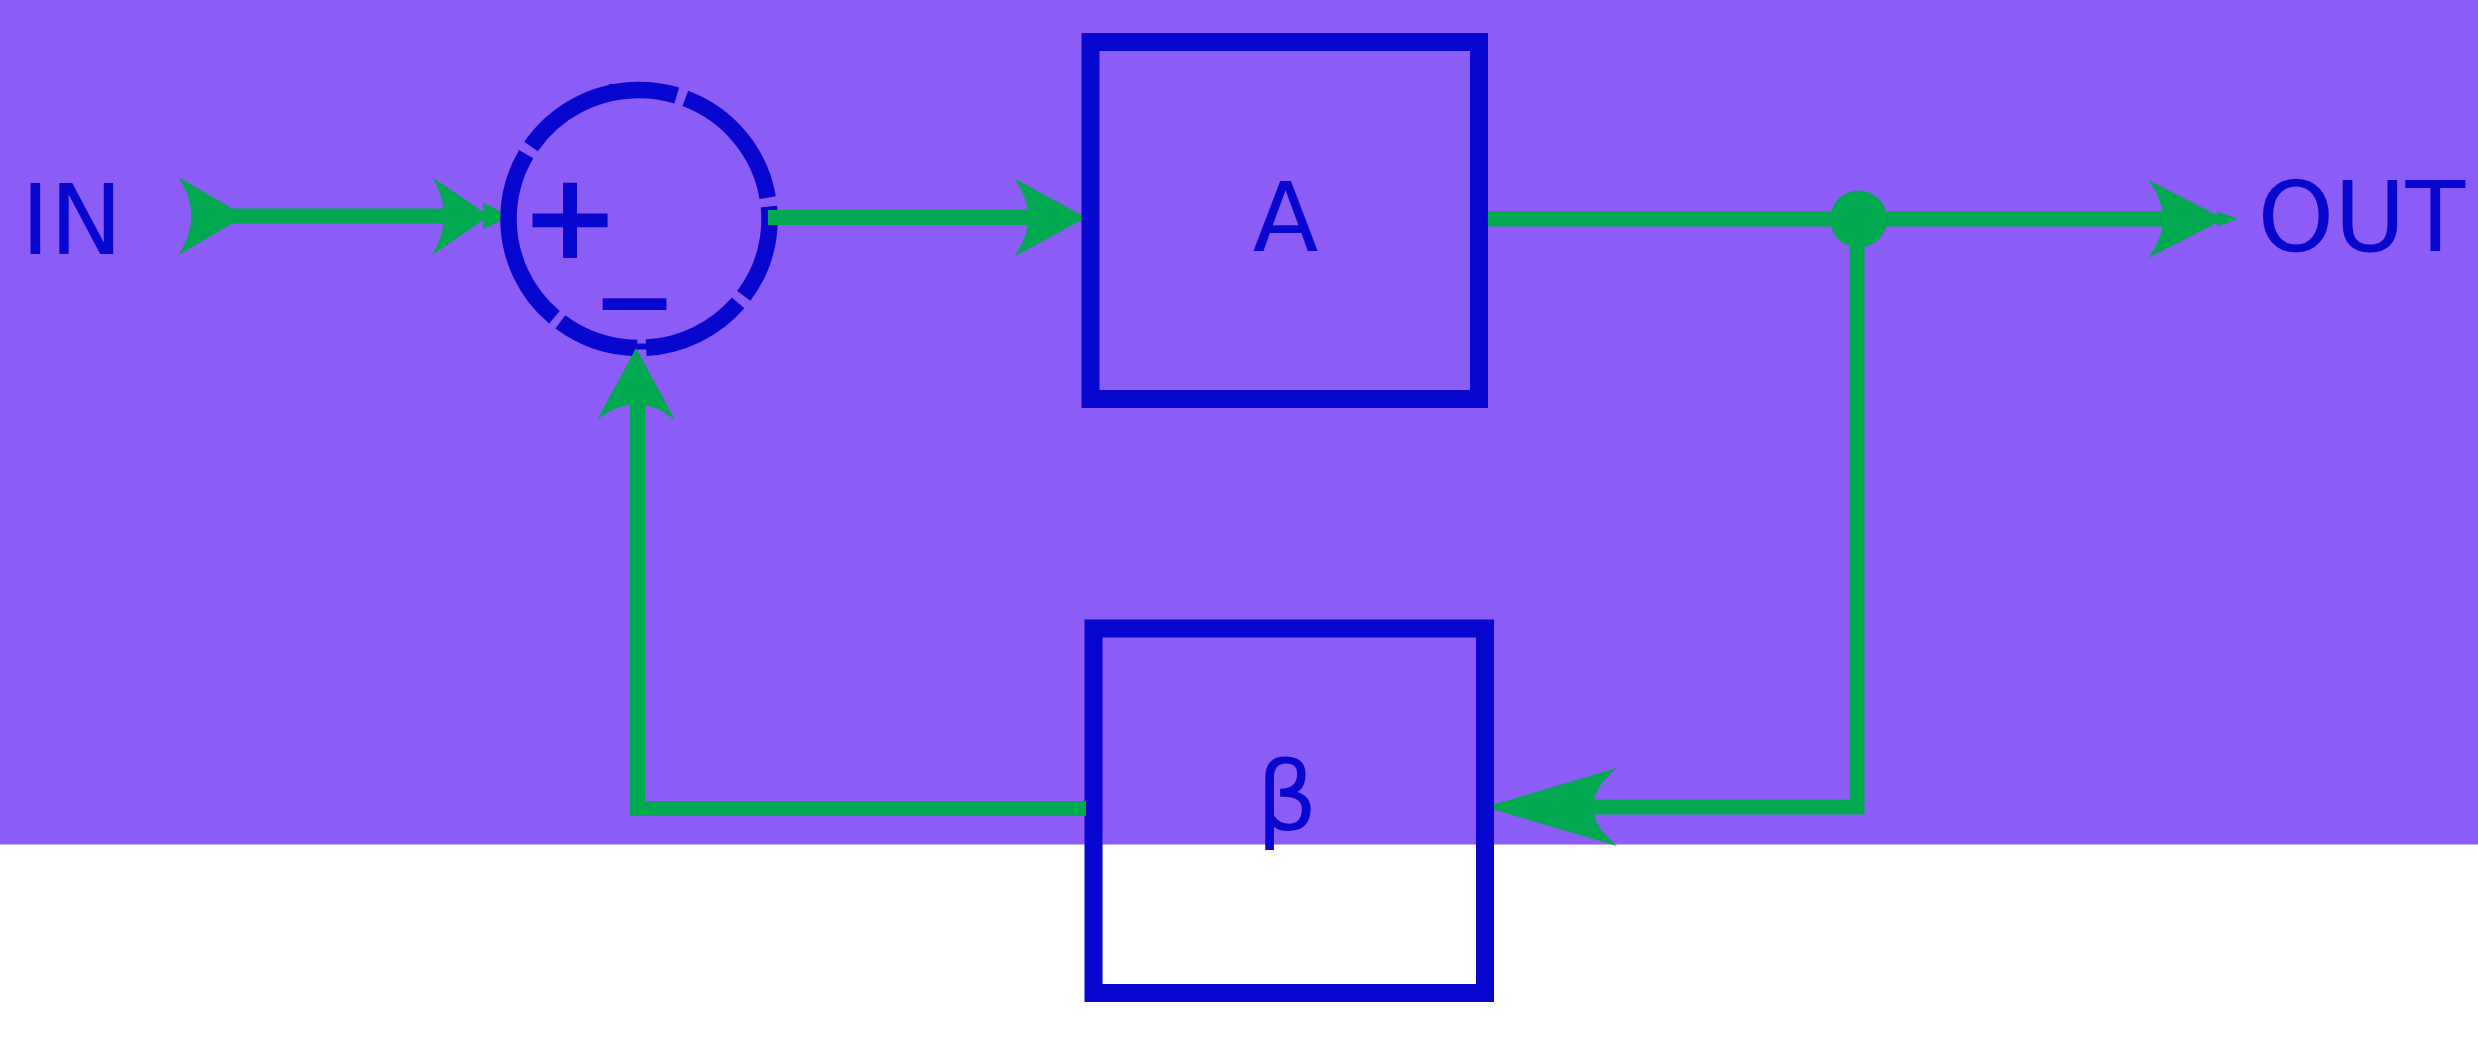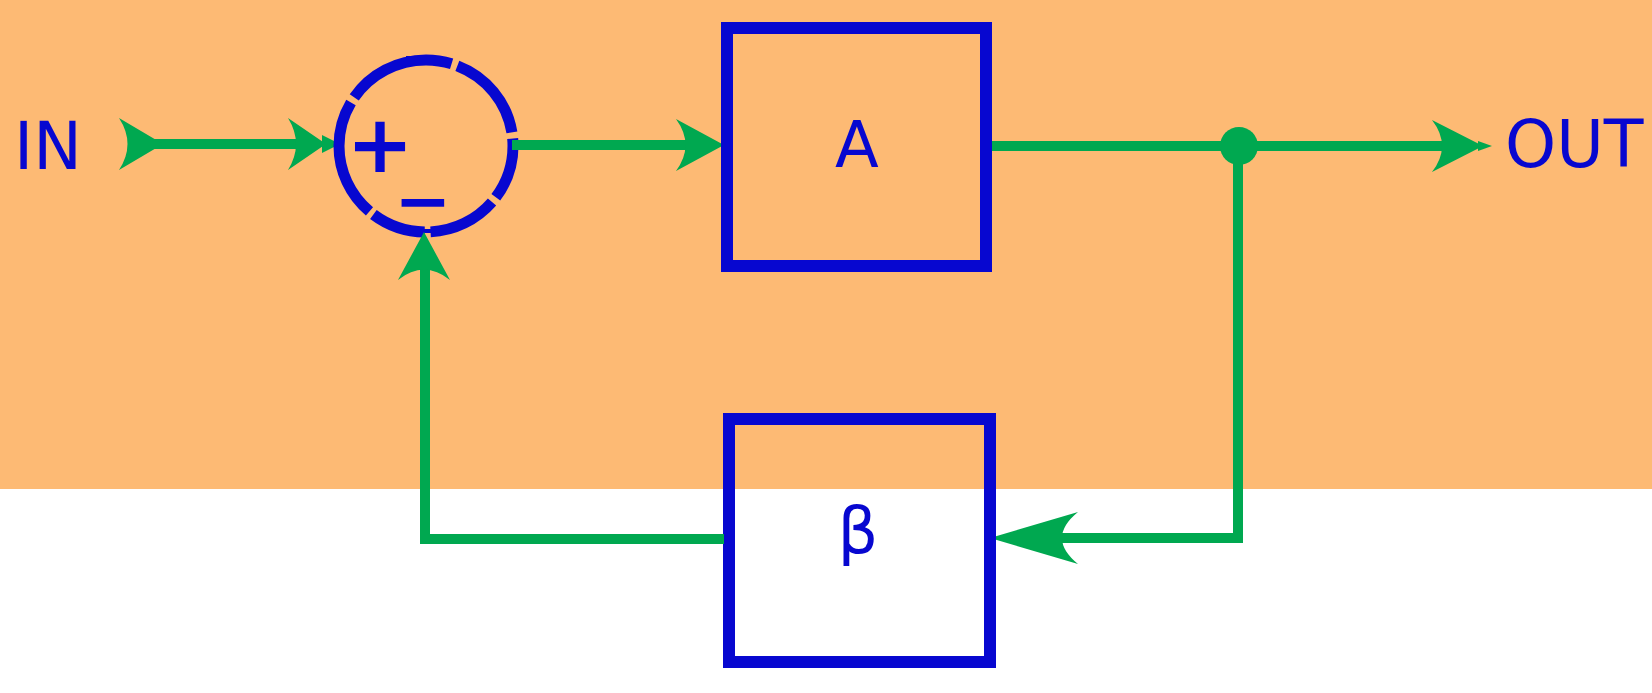--- a/index.html
+++ b/index.html
@@ -7,22 +7,22 @@
     padding: 0;
     background: #ffffff;
     width: 1652px;
     height: 693px;
     overflow: hidden;
     font-family: "DejaVu Sans", "Liberation Sans", sans-serif;
   }
   #canvas {
     position: relative;
     width: 1652px;
-    height: 489px;
-    background: #fdba74;
+    height: 563px;
+    background: #8b5cf6;
   }
   svg { display: block; }
 
   .green-line {
     stroke: #00a850;
     stroke-width: 10;
     fill: none;
     stroke-linejoin: miter;
     stroke-linecap: butt;
   }

